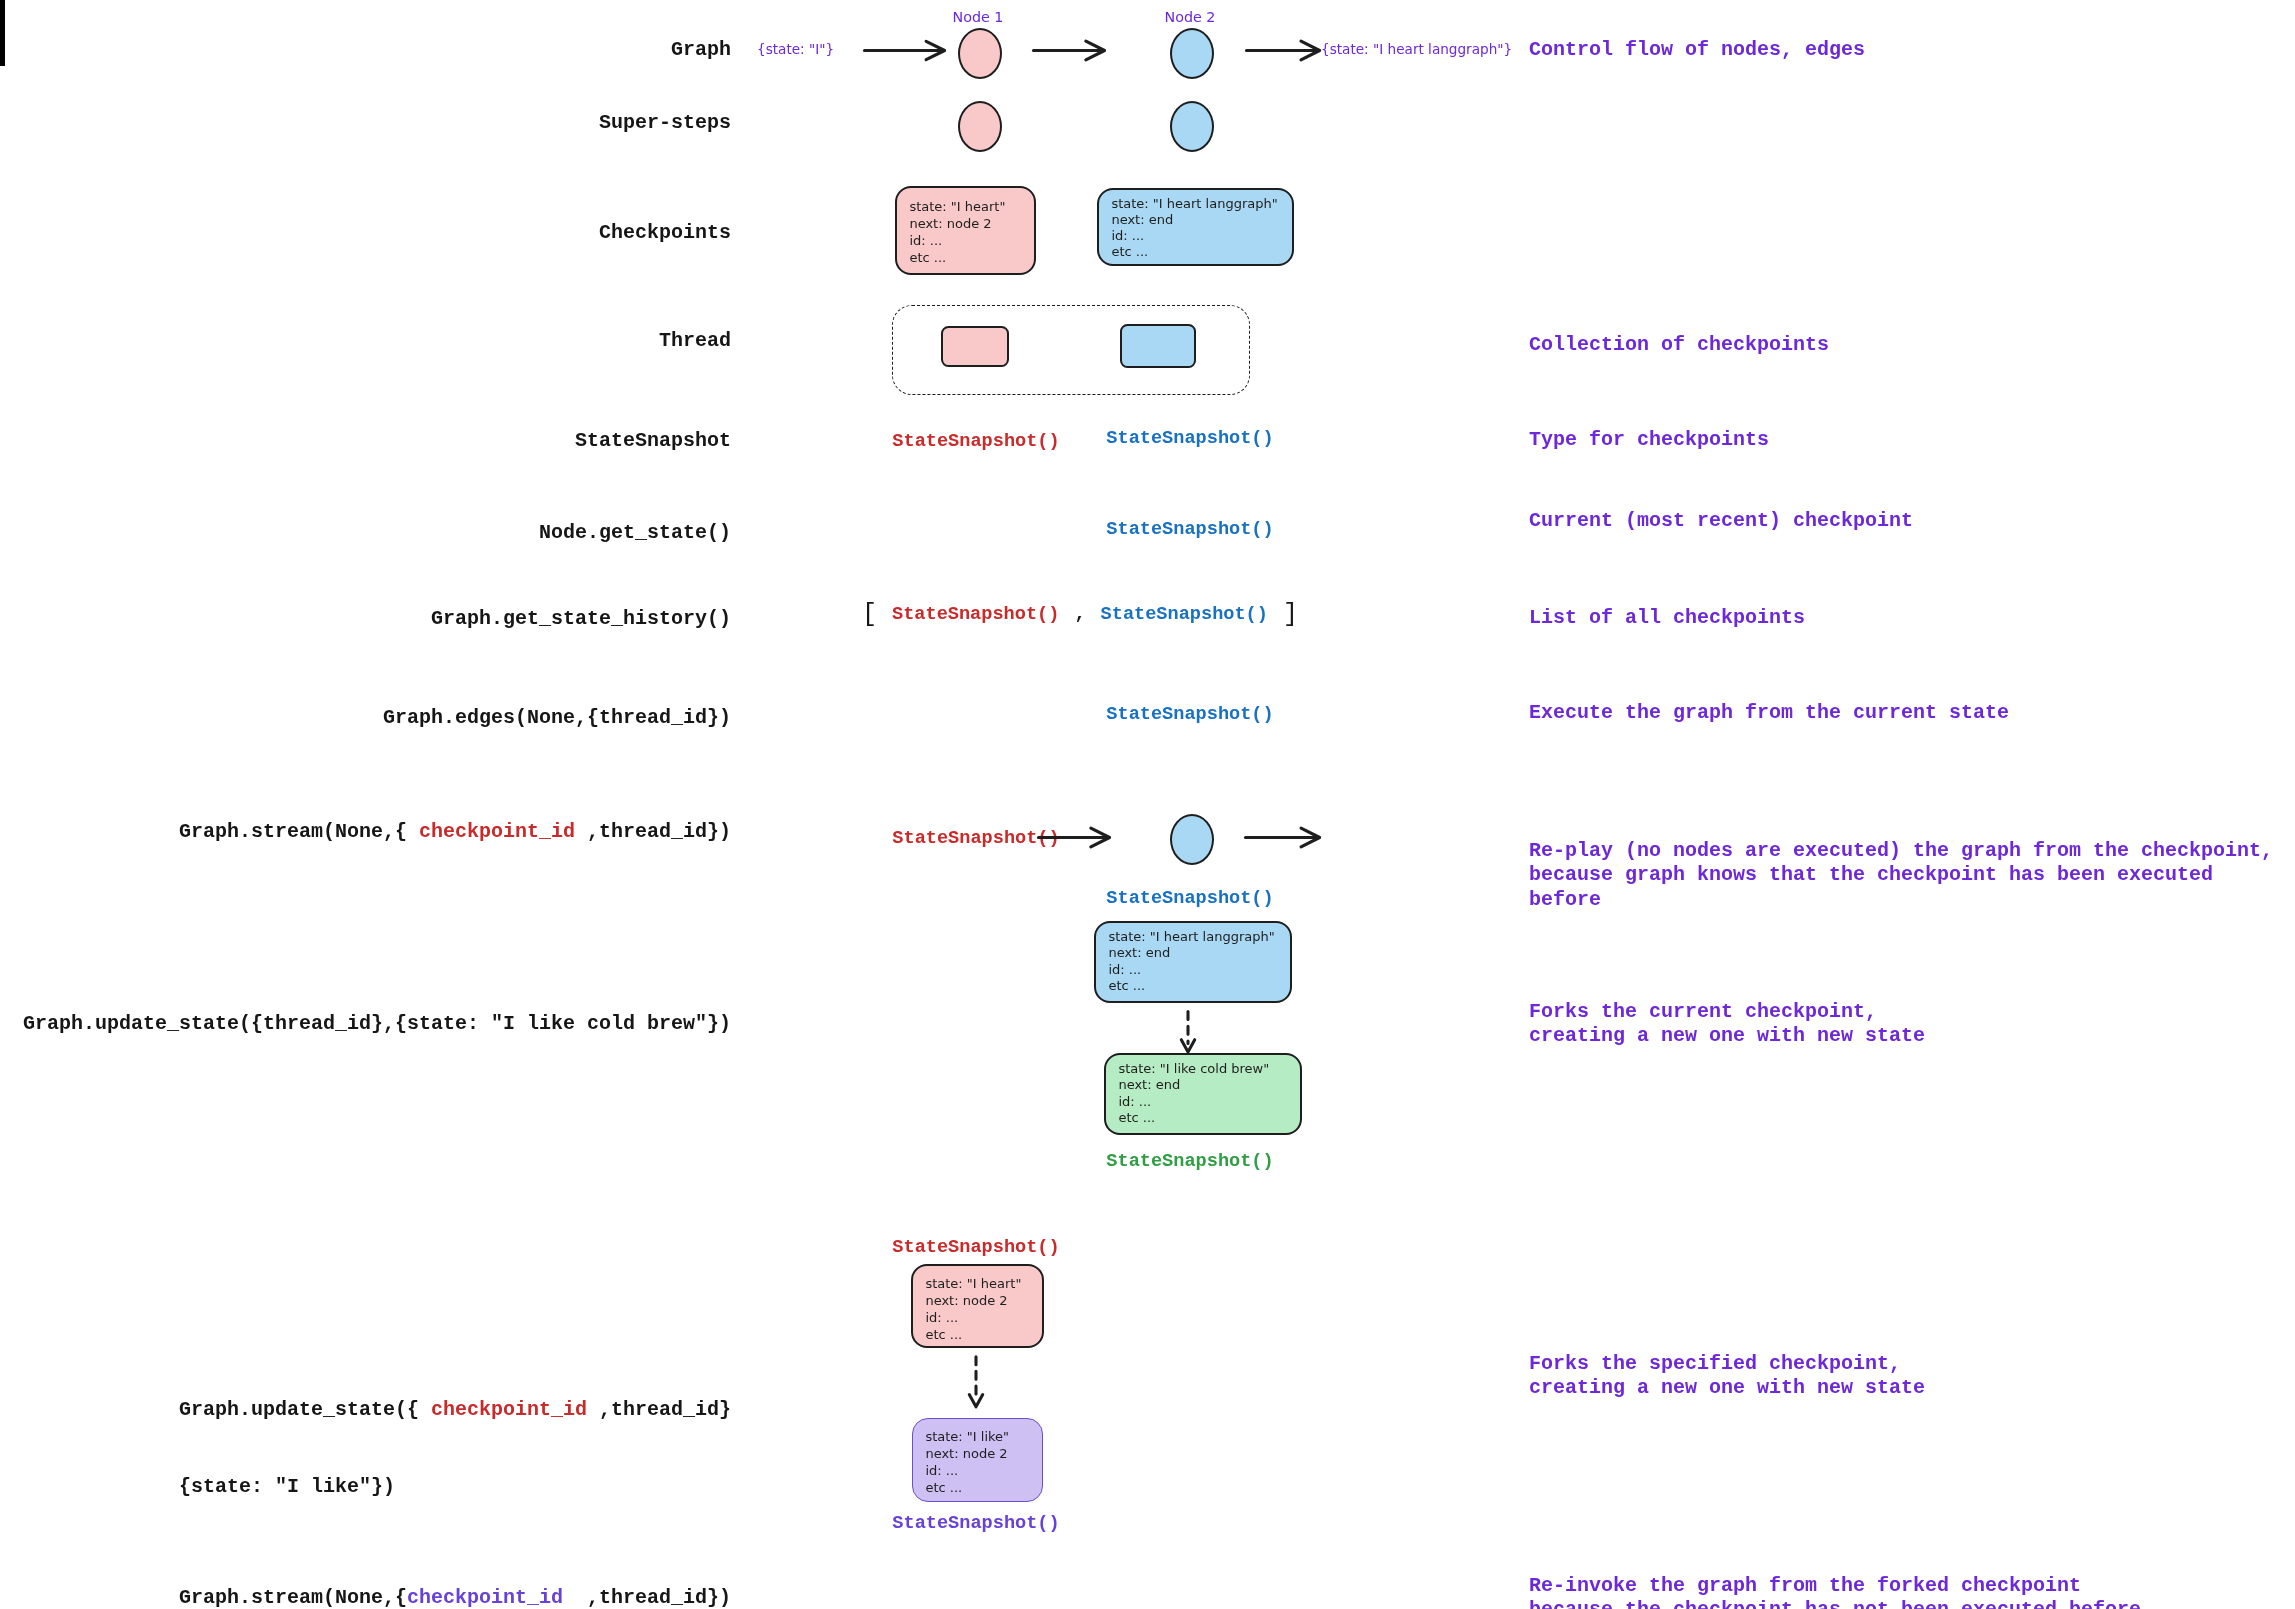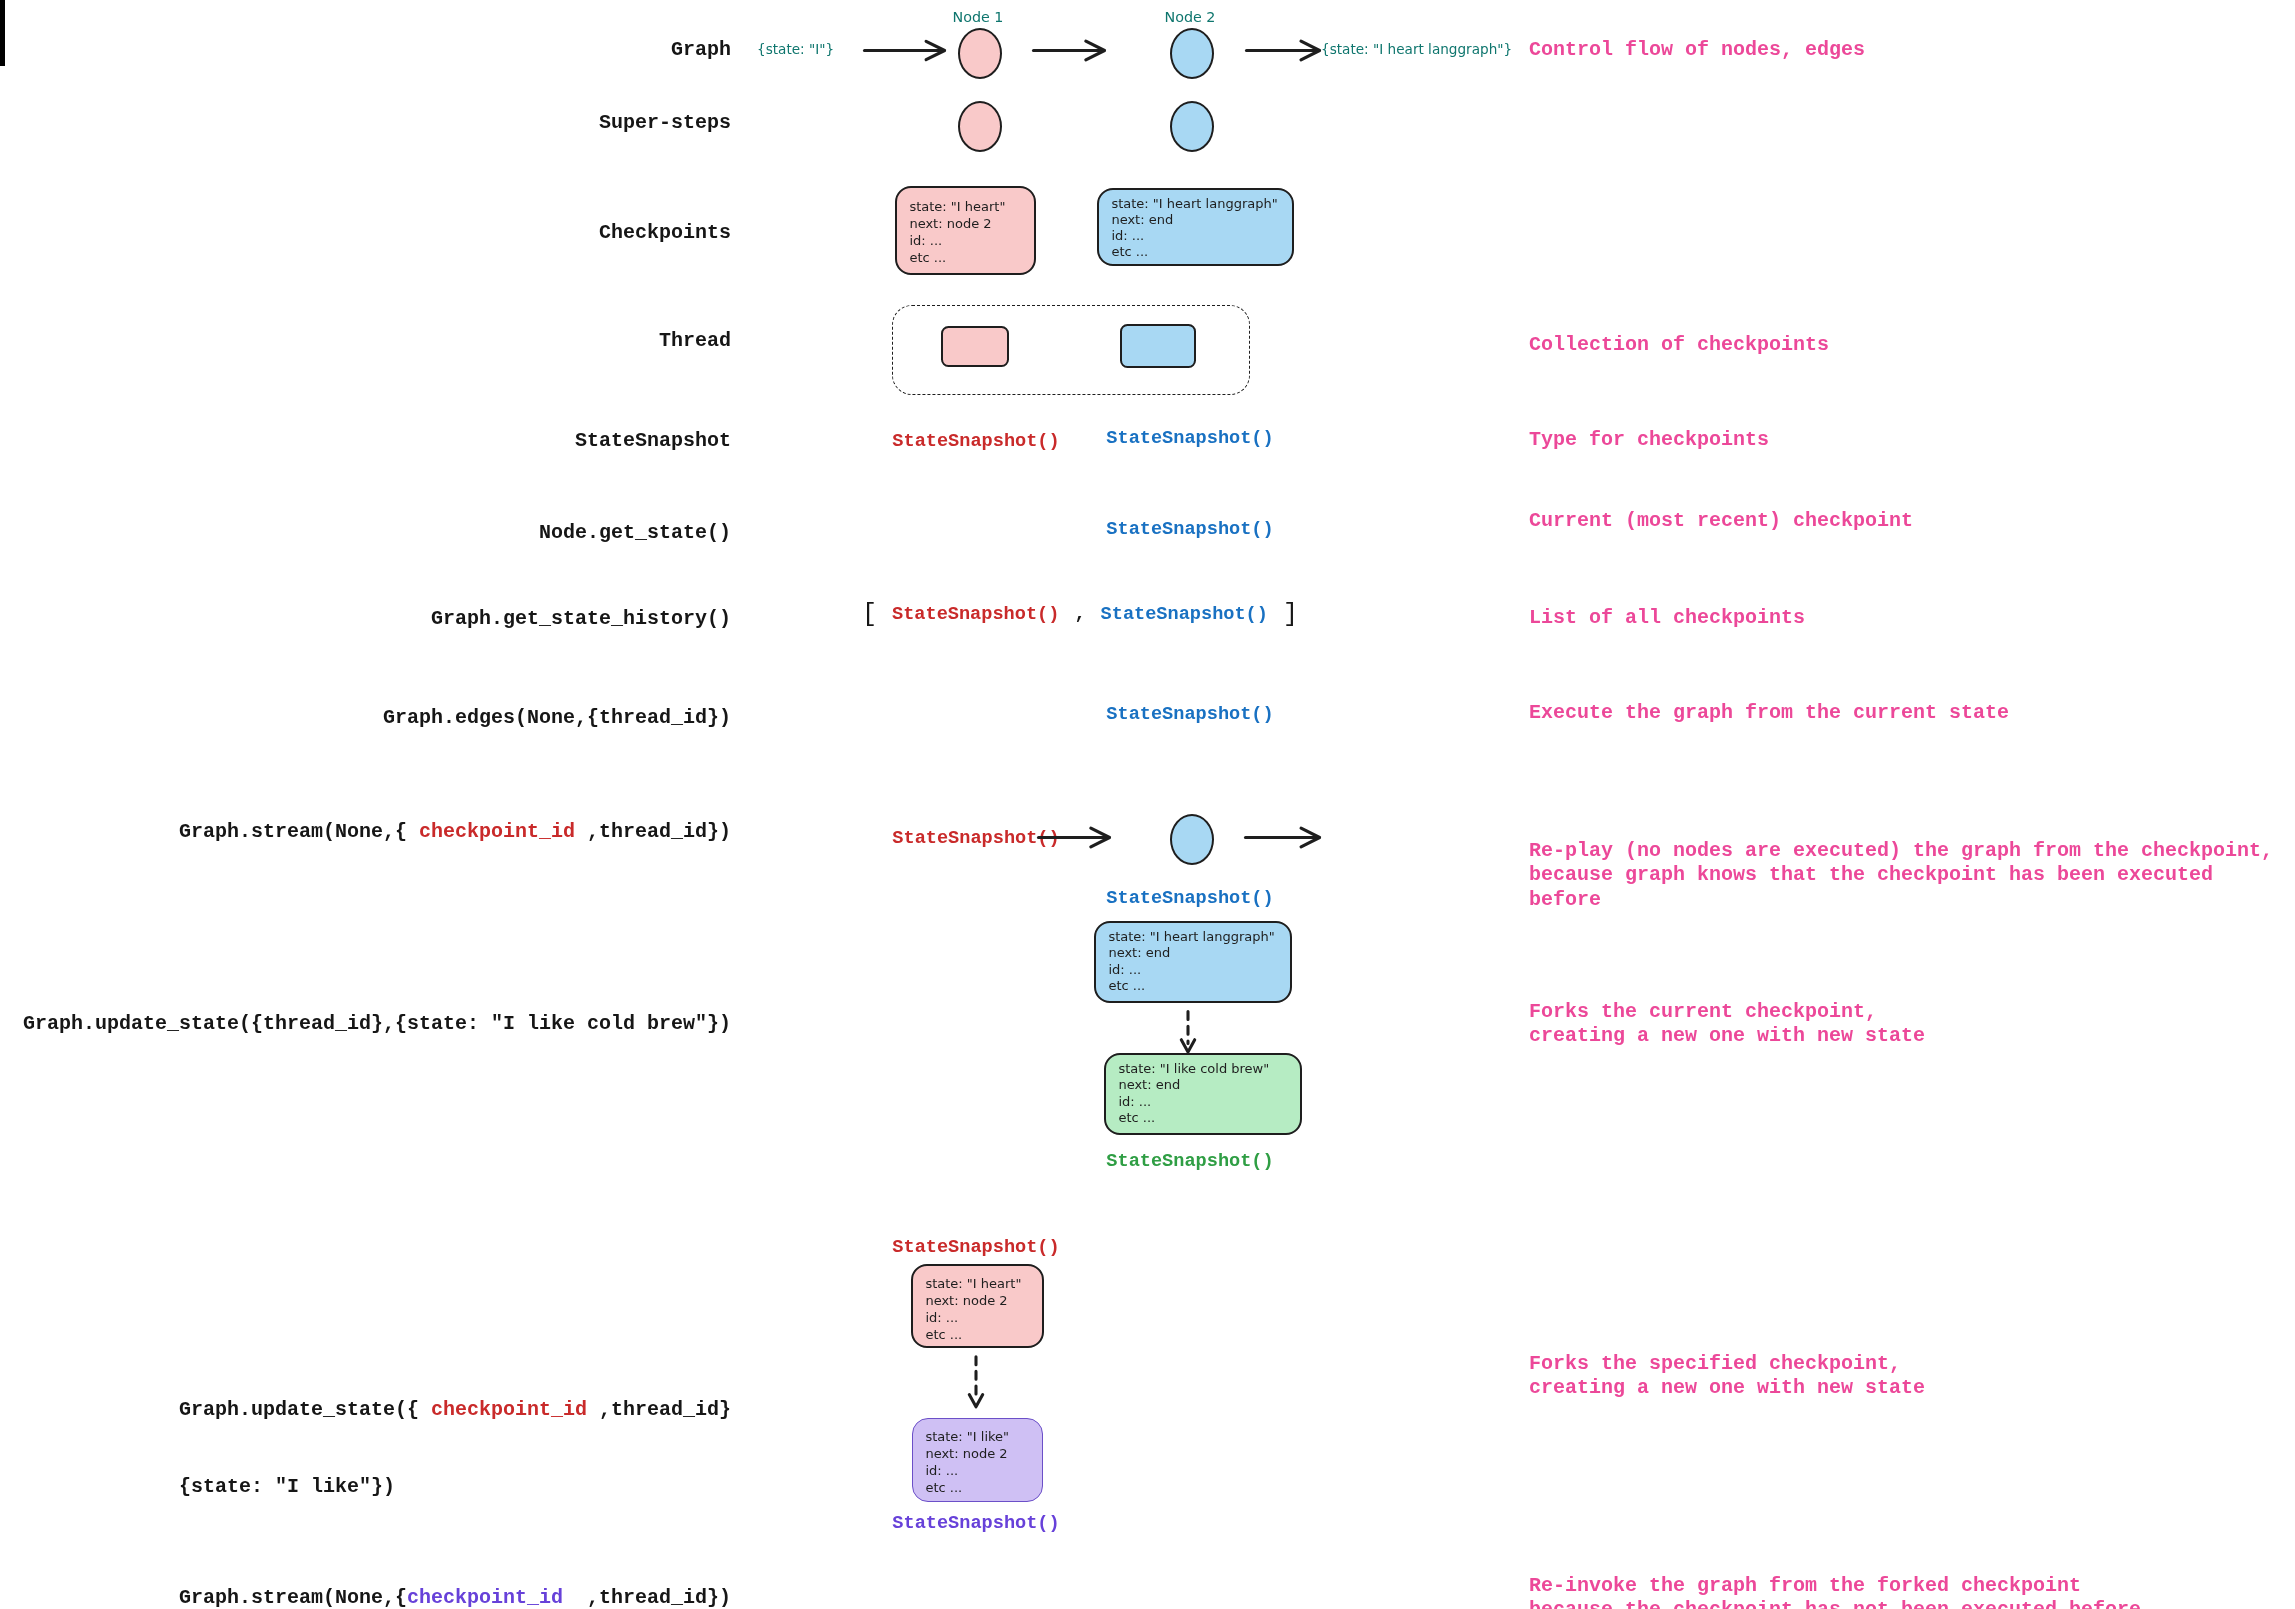--- a/index.html
+++ b/index.html
@@ -1,23 +1,23 @@
 <!DOCTYPE html>
 <html style="font-size:10px"><head>
 <meta charset="utf-8">
 <style>
   html,body{margin:0;padding:0;background:#fff;}
   .canvas{position:relative;width:2295px;height:1610px;background:#ffffff;overflow:hidden;
           font-family:"Liberation Mono",monospace;}
   .lbl{position:absolute;right:1564px;font:700 20px "Liberation Mono",monospace;color:#161616;
        white-space:pre;line-height:1.28;}
-  .desc{position:absolute;left:1529px;font:700 20px "Liberation Mono",monospace;color:#ec4899;
+  .desc{position:absolute;left:1529px;font:700 20px "Liberation Mono",monospace;color:#6d28d9;
        white-space:pre-line;line-height:1.22;}
   .ss{position:absolute;transform:translateX(-50%);font:700 18.6px "Liberation Mono",monospace;white-space:pre;}
-  .hand{position:absolute;font:13.6px "DejaVu Sans",sans-serif;color:#0f766e;white-space:pre;}
+  .hand{position:absolute;font:13.6px "DejaVu Sans",sans-serif;color:#6d28d9;white-space:pre;}
   .hand.cx{transform:translateX(-50%);}
   .small{font-size:14.3px;}
   .node{position:absolute;width:40px;height:47px;border:2.5px solid #1e1e1e;border-radius:50%;}
   .box{position:absolute;box-sizing:border-box;border:2.5px solid #1e1e1e;border-radius:16px;
        padding:6.2px 12.4px;font:13px "DejaVu Sans",sans-serif;line-height:1.32;color:#1e1e1e;white-space:pre;}
   .mini{position:absolute;border:2.5px solid #1e1e1e;border-radius:7.4px;}
   .tbox{position:absolute;border:1.9px dashed #1e1e1e;border-radius:20px;}
   .arrow,.darrow{position:absolute;}
   .arrow path,.darrow path{fill:none;stroke:#1e1e1e;stroke-width:5;stroke-linecap:round;stroke-linejoin:round;}
   .hist{position:absolute;display:flex;gap:15px;align-items:center;font:700 18.6px "Liberation Mono",monospace;color:#161616;}

